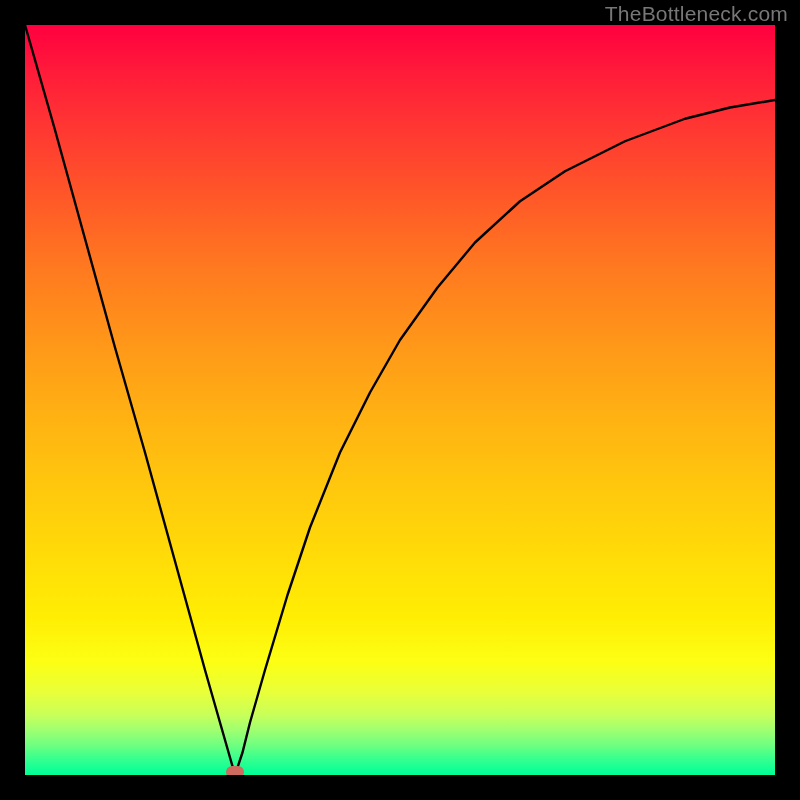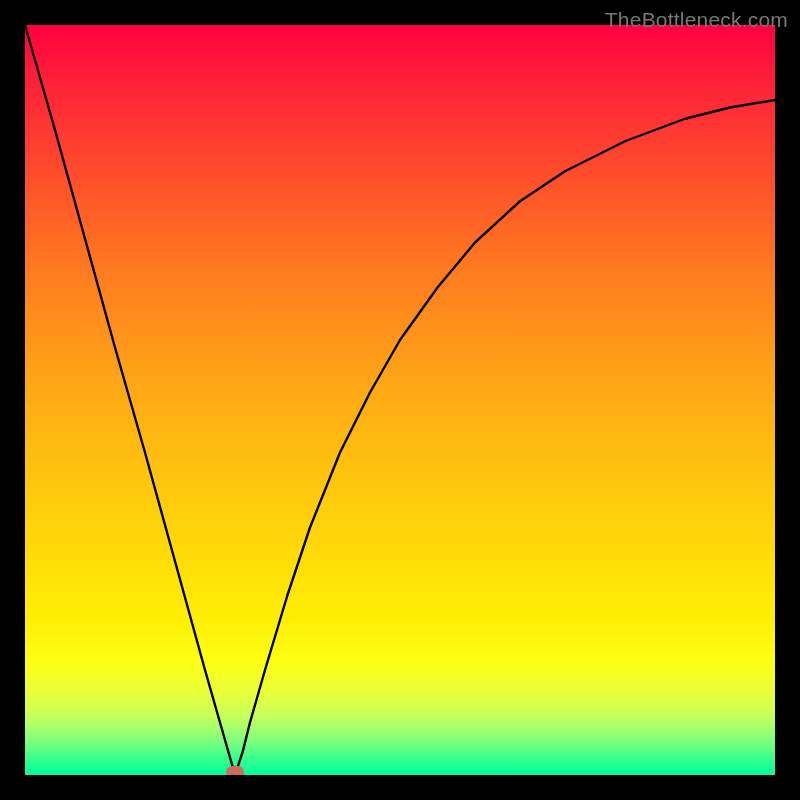--- a/index.html
+++ b/index.html
@@ -18,21 +18,21 @@
     font-family: Arial, Helvetica, sans-serif;
   }
   .frame {
     width: 800px;
     height: 800px;
     background: var(--black);
     position: relative;
   }
   .watermark {
     position: absolute;
-    top: 8px;
+    top: 2px;
     right: 12px;
     color: #777777;
     font-size: 21px;
     font-weight: 400;
     letter-spacing: 0.2px;
     z-index: 50;
     font-family: Arial, Helvetica, sans-serif;
   }
   .plot-area {
     position: absolute;

